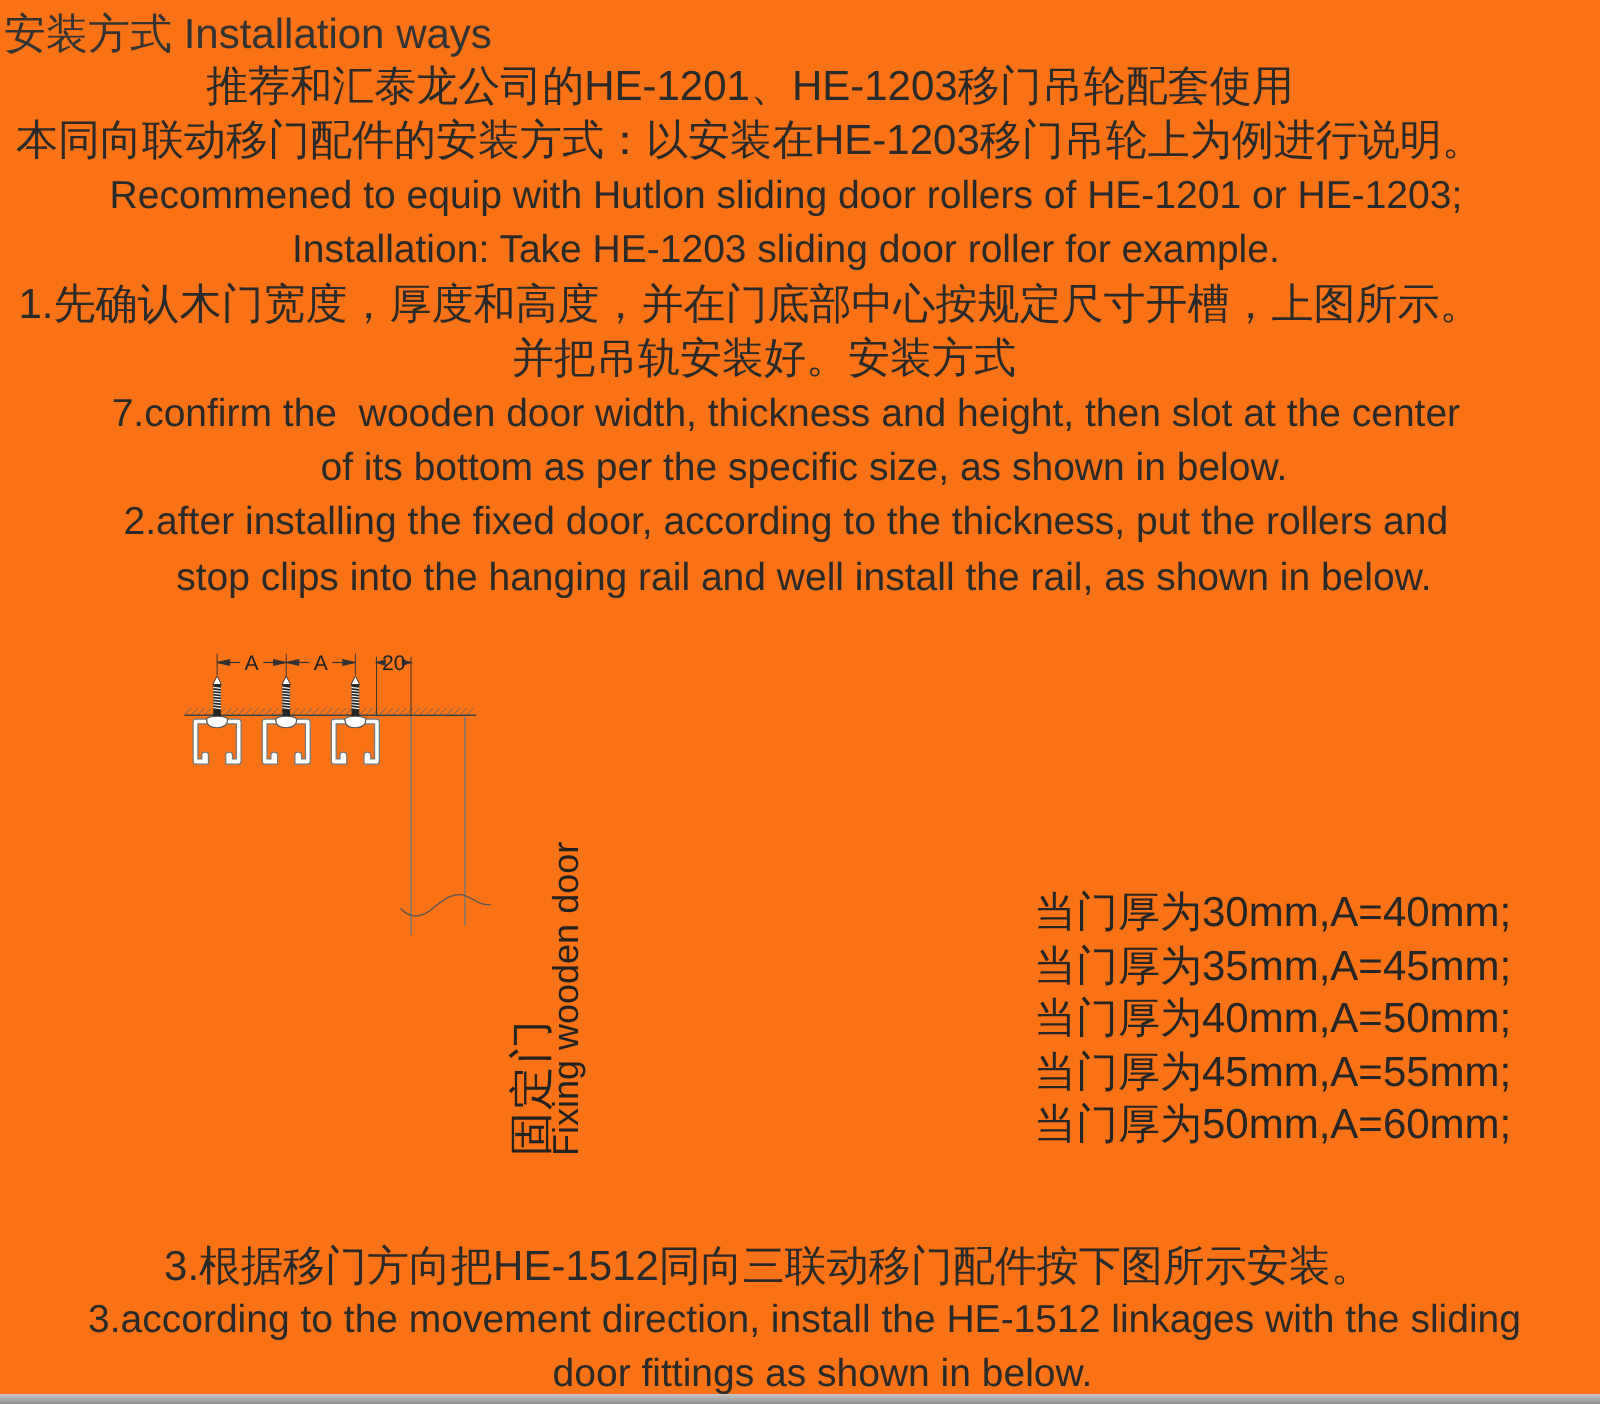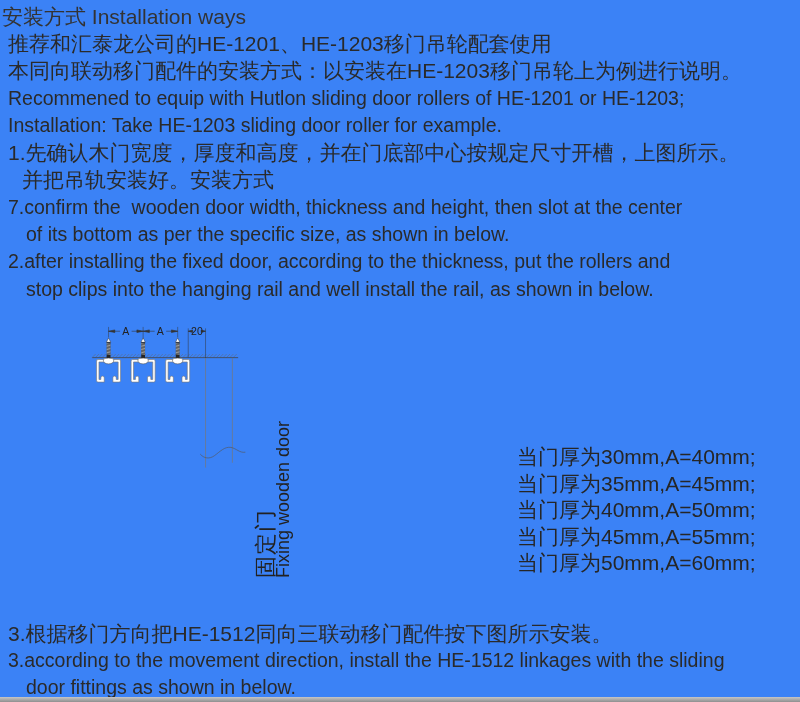--- a/index.html
+++ b/index.html
@@ -2,44 +2,44 @@
 <html><head>
 <meta charset="utf-8">
 <style>
   * { margin: 0; padding: 0; box-sizing: border-box; }
   html, body { background: #ffffff; }
   body { font-family: "Liberation Sans", sans-serif; }
   .page {
     position: relative;
     width: 800px;
     height: 702px;
-    background: #3b82f6;
+    background: #f97316;
     overflow: hidden;
     color: #2a2a2a;
   }
   .title {
     position: absolute;
     left: 2px; top: 3px;
     font-size: 21px;
     color: #333333;
     white-space: pre;
   }
   .intro {
     position: absolute;
     left: 8px; top: 30px;
     line-height: 27.3px;
   }
   .steps-bottom {
     position: absolute;
     left: 8px; top: 620px;
     line-height: 27.2px;
   }
-  .line { white-space: pre; }
+  .line { white-space: pre; text-align: center; }
   .line.cn { font-size: 21px; }
-  .line.en { font-size: 19.5px; }
+  .line.en { font-size: 19.5px; margin-left: 36px; }
   .indent-cn { padding-left: 14px; }
   .indent-en { padding-left: 18px; }
   .specs {
     position: absolute;
     left: 517px; top: 396px;
     font-size: 21px;
     line-height: 26.6px;
     color: #262626;
     margin-top: 48px;
   }

